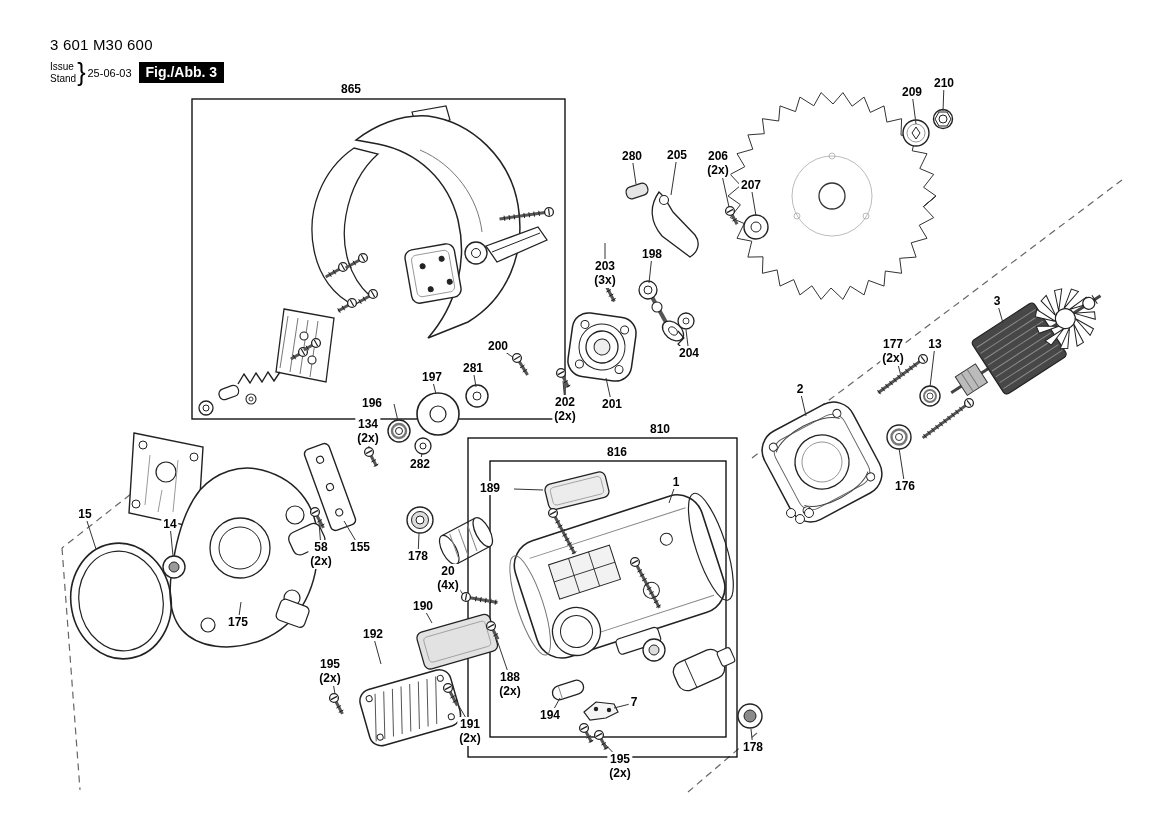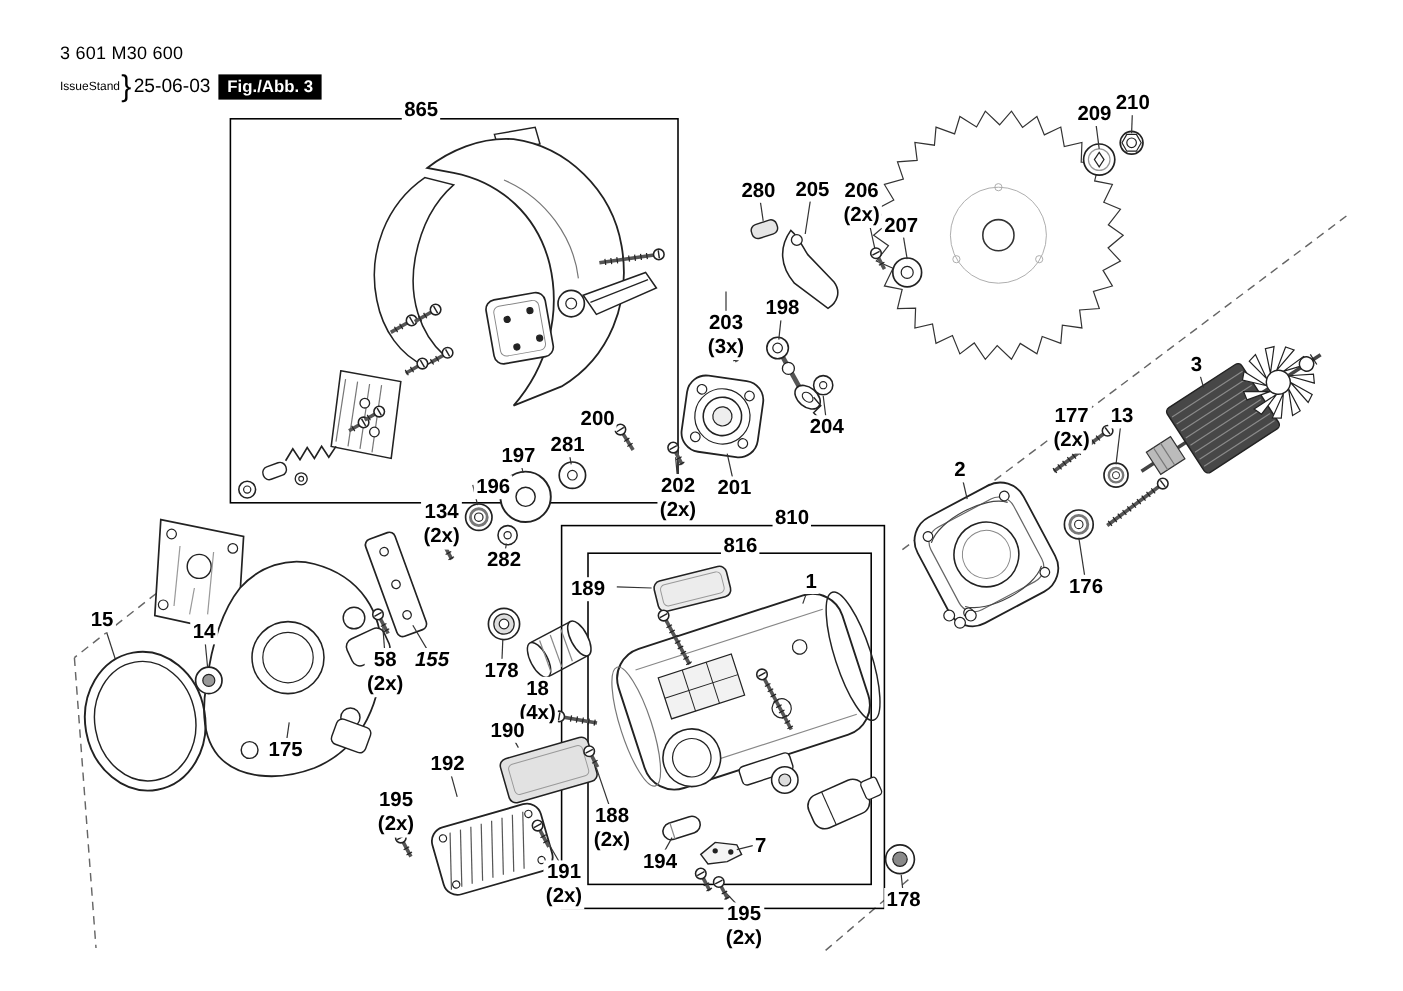--- a/index.html
+++ b/index.html
@@ -1,28 +1,28 @@
 <!DOCTYPE html>
 <html><head>
 <meta charset="utf-8">
 <style>
   html,body{margin:0;padding:0;background:#fff}
   .canvas{position:relative;width:1169px;height:826px;background:#fff;overflow:hidden;
           font-family:"Liberation Sans",sans-serif;color:#000}
   .canvas svg{position:absolute;left:0;top:0}
   #labels-layer{position:absolute;left:0;top:0;width:1169px;height:826px;pointer-events:none}
   .part-label{position:absolute;transform:translateX(-50%);background:#fff;
-              font-size:17px;font-weight:700;line-height:1.2;text-align:center;
+              font-size:12px;font-weight:700;line-height:1.2;text-align:center;
               padding:0 2px;white-space:nowrap}
   .header{position:absolute;left:50px;top:36px}
   .pn{font-size:15px;margin-bottom:5px;letter-spacing:.2px}
   .issue-row{display:flex;align-items:center}
-  .issue-col{display:flex;flex-direction:row;font-size:10px;line-height:1.15}
+  .issue-col{display:flex;flex-direction:column;font-size:10px;line-height:1.15}
   .brace{font-size:25px;font-weight:400;margin:0 2px 0 1px}
-  .date{font-size:16px;margin-right:7px}
+  .date{font-size:11px;margin-right:7px}
   .fig-badge{background:#000;color:#fff;font-size:14px;font-weight:700;padding:2px 7px 3px}
 </style>
 </head>
 <body>
 
 <div class="canvas">
 
   <svg id="parts-svg" width="1169" height="826" viewBox="0 0 1169 826">
 
     <g stroke="#666" stroke-width="1.2" stroke-dasharray="7 5">
@@ -595,21 +595,21 @@
       <div class="part-label" style="left: 565px; top: 395px;">
         <div>202</div>
         <div>(2x)</div>
       </div>
       <div class="part-label" style="left: 612px; top: 397px;">
         <div>201</div>
       </div>
       <div class="part-label" style="left: 800px; top: 382px;">
         <div>2</div>
       </div>
-      <div class="part-label" style="left: 411px; top: 396px;">
+      <div class="part-label" style="left: 372px; top: 396px;">
         <div>196</div>
       </div>
       <div class="part-label" style="left: 368px; top: 417px;">
         <div>134</div>
         <div>(2x)</div>
       </div>
       <div class="part-label" style="left: 660px; top: 422px;">
         <div>810</div>
       </div>
       <div class="part-label" style="left: 617px; top: 445px;">
@@ -630,28 +630,28 @@
       <div class="part-label" style="left: 85px; top: 507px;">
         <div>15</div>
       </div>
       <div class="part-label" style="left: 170px; top: 517px;">
         <div>14</div>
       </div>
       <div class="part-label" style="left: 321px; top: 540px;">
         <div>58</div>
         <div>(2x)</div>
       </div>
-      <div class="part-label" style="left: 360px; top: 540px; font-style: italic;">
+      <div class="part-label" style="left: 360px; top: 540px;">
         <div>155</div>
       </div>
       <div class="part-label" style="left: 418px; top: 549px;">
         <div>178</div>
       </div>
       <div class="part-label" style="left: 448px; top: 564px;">
-        <div>18</div>
+        <div>20</div>
         <div>(4x)</div>
       </div>
       <div class="part-label" style="left: 238px; top: 615px;">
         <div>175</div>
       </div>
       <div class="part-label" style="left: 423px; top: 599px;">
         <div>190</div>
       </div>
       <div class="part-label" style="left: 373px; top: 627px;">
         <div>192</div>

